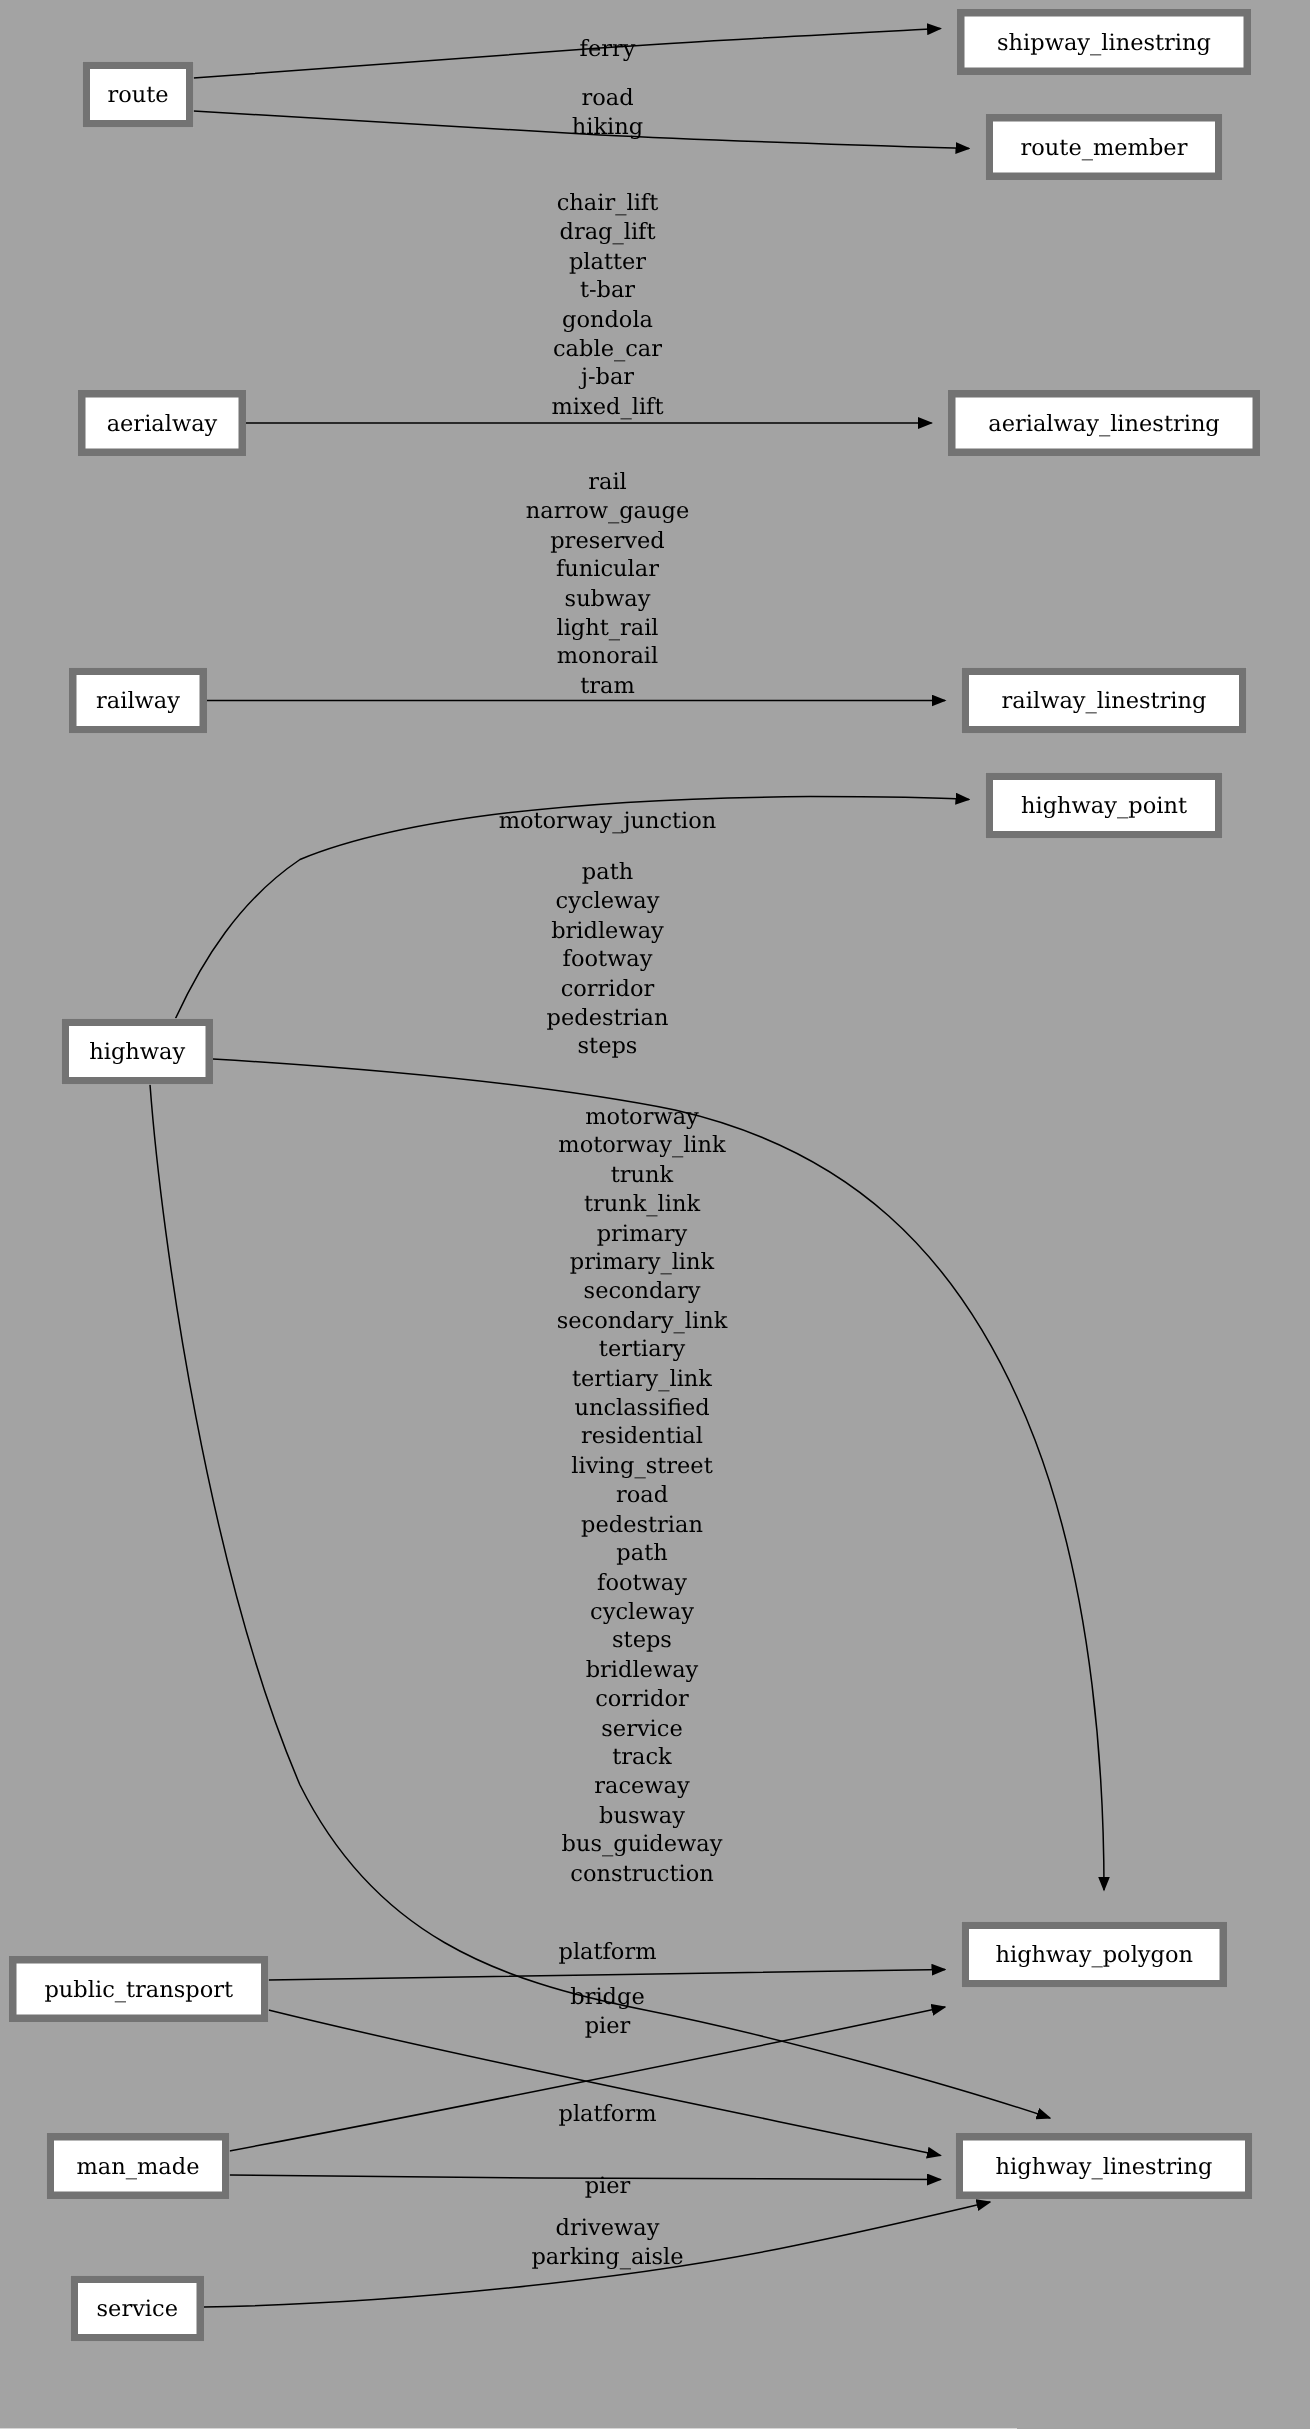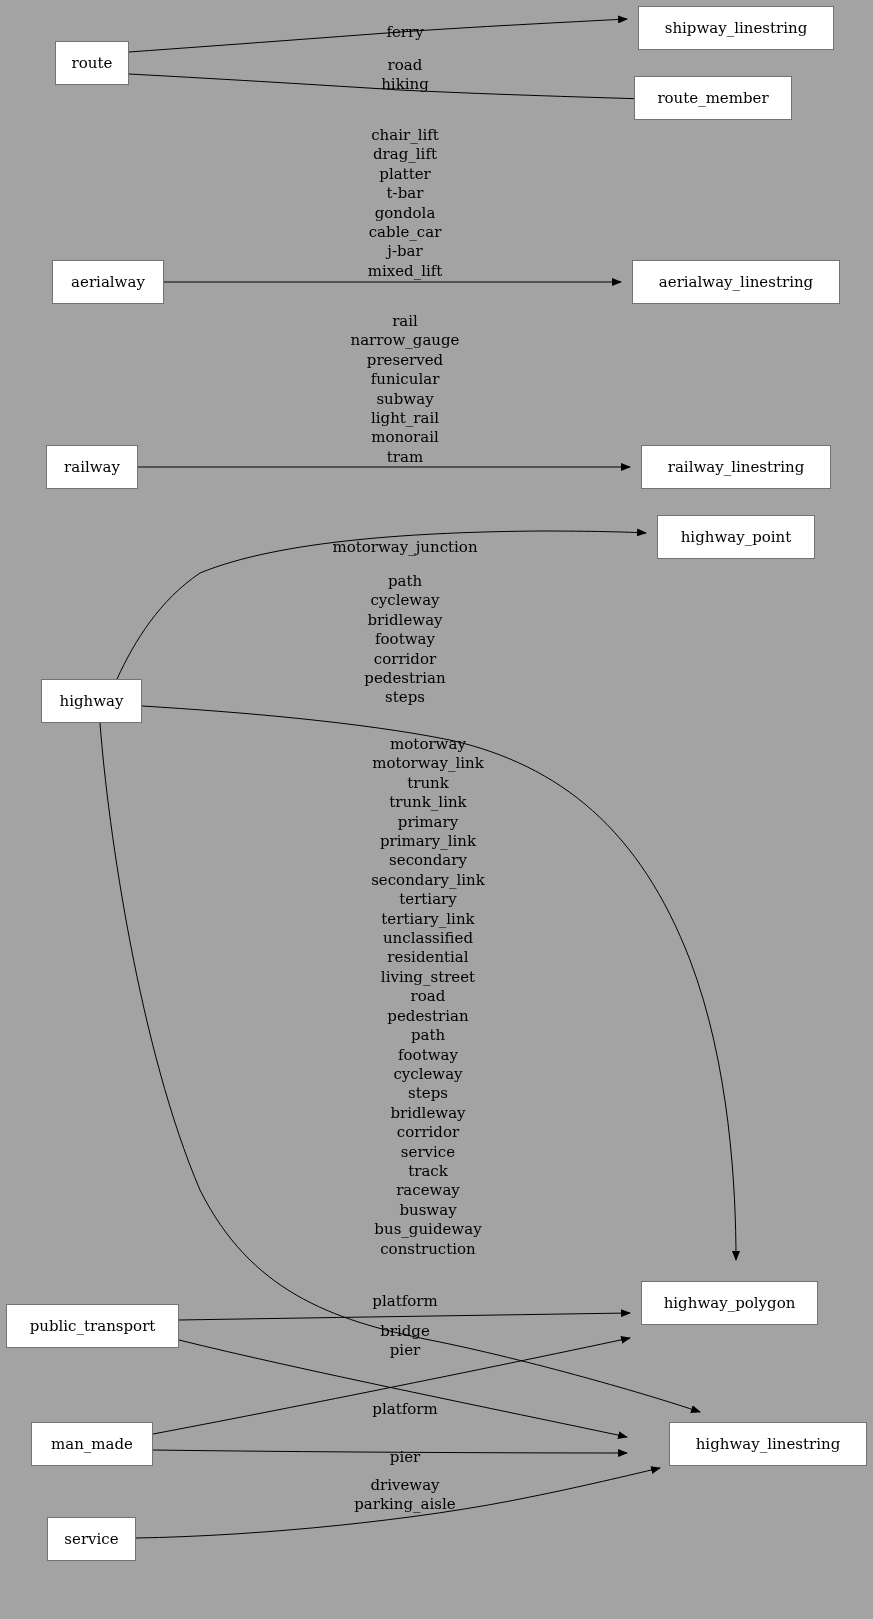--- a/index.html
+++ b/index.html
@@ -20,21 +20,21 @@
   #edges {
     position: absolute;
     left: 0;
     top: 0;
     width: 873px;
     height: 1619px;
   }
   .node {
     position: absolute;
     box-sizing: border-box;
-    border: 1px solid #737373;
+    border: 5px solid #737373;
     background: #ffffff;
     color: #000000;
     font-size: 15px;
     font-family: "DejaVu Serif", serif;
     display: flex;
     align-items: center;
     justify-content: center;
     white-space: nowrap;
     line-height: 1;
   }
@@ -152,25 +152,25 @@
     </div>
     <div class="edge-label" style="left: 405px; top: 1448px;">
       <div>pier</div>
     </div>
     <div class="edge-label" style="left: 405px; top: 1476px;">
       <div>driveway</div>
       <div>parking_aisle</div>
     </div>
     <div class="node" style="left: 55px; top: 41px; width: 74px; height: 44px; text-align: right;">route</div>
     <div class="node" style="left: 638px; top: 6px; width: 196px; height: 44px;">shipway_linestring</div>
-    <div class="node" style="left: 634px; top: 76px; width: 158px; height: 44px;">route_member</div>
+    <div class="node" style="left: 657px; top: 76px; width: 158px; height: 44px;">route_member</div>
     <div class="node" style="left: 36px; top: 260px; width: 112px; height: 44px; margin-left: 16px;">aerialway</div>
     <div class="node" style="left: 632px; top: 260px; width: 208px; height: 44px;">aerialway_linestring</div>
     <div class="node" style="left: 46px; top: 445px; width: 92px; height: 44px;">railway</div>
     <div class="node" style="left: 641px; top: 445px; width: 190px; height: 44px;">railway_linestring</div>
     <div class="node" style="left: 657px; top: 515px; width: 158px; height: 44px;">highway_point</div>
     <div class="node" style="left: 41px; top: 679px; width: 101px; height: 44px;">highway</div>
     <div class="node" style="left: 641px; top: 1281px; width: 177px; height: 44px;">highway_polygon</div>
     <div class="node" style="left: 6px; top: 1304px; width: 173px; height: 44px;">public_transport</div>
     <div class="node" style="left: 31px; top: 1422px; width: 122px; height: 44px;">man_made</div>
-    <div class="node" style="left: 637px; top: 1422px; width: 198px; height: 44px; margin-left: 32px;">highway_linestring</div>
+    <div class="node" style="left: 637px; top: 1422px; width: 198px; height: 44px;">highway_linestring</div>
     <div class="node" style="left: 47px; top: 1517px; width: 89px; height: 44px;">service</div>
   </div>
 
 </body></html>

